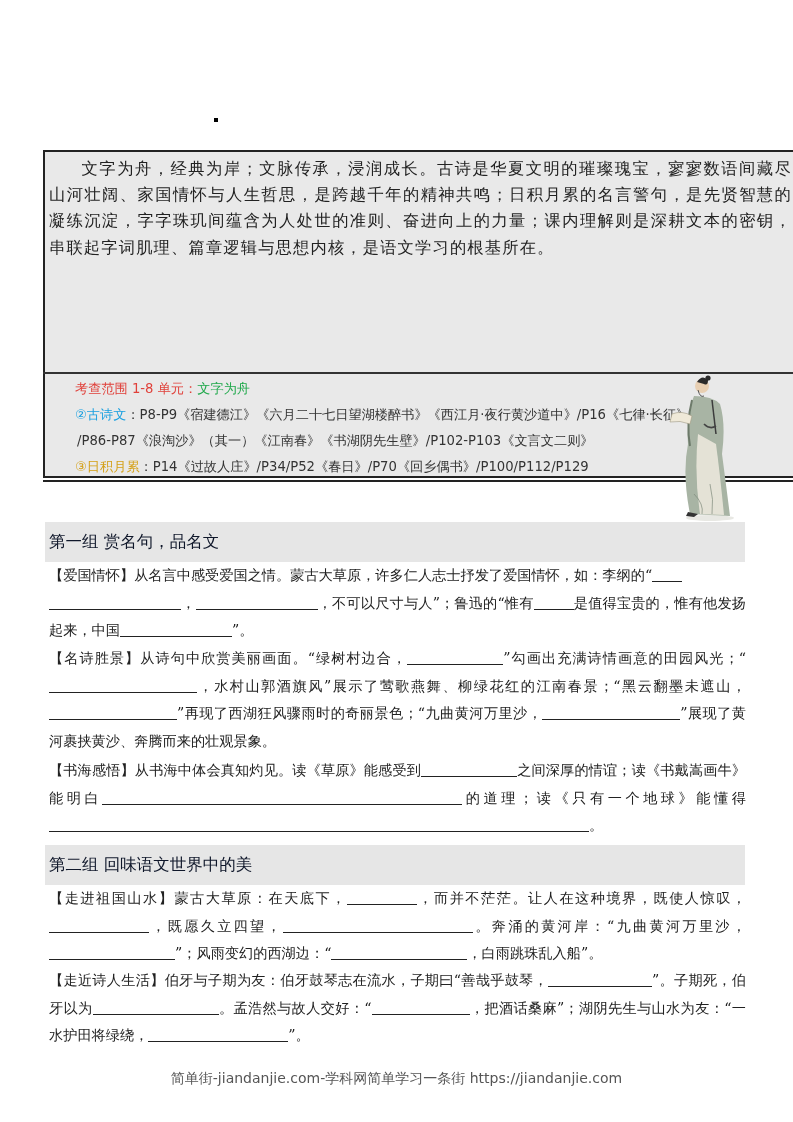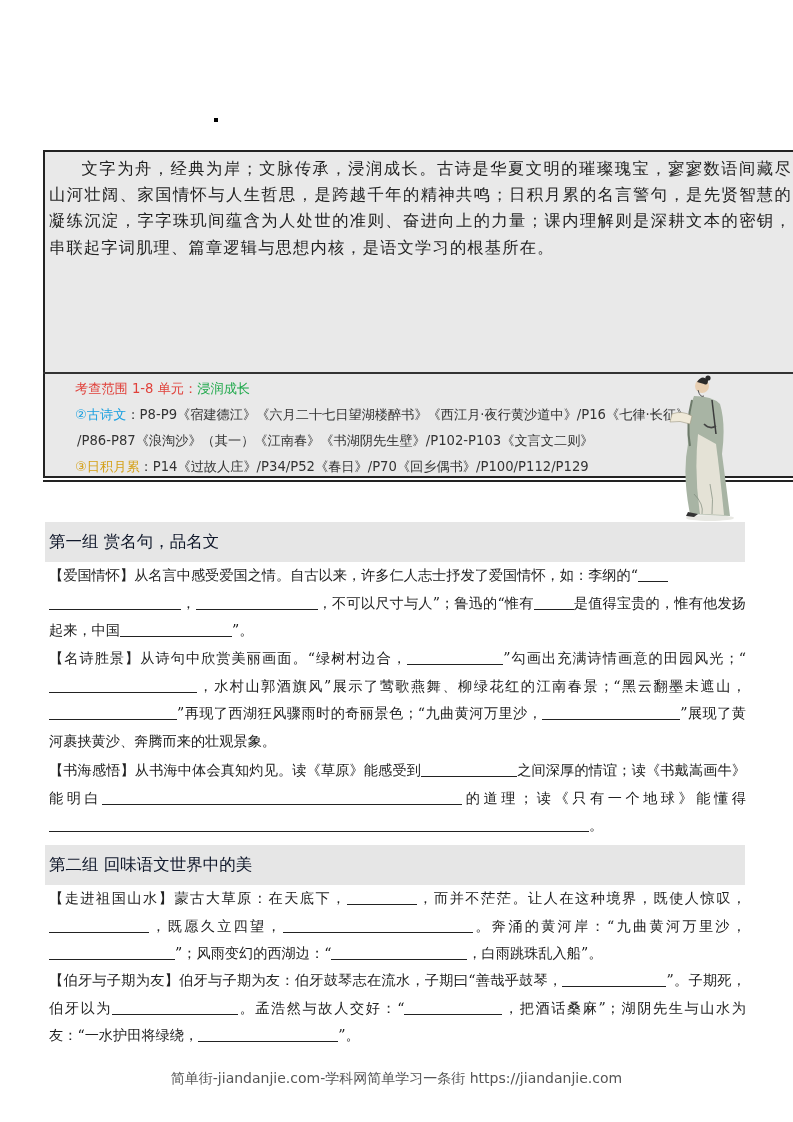--- a/index.html
+++ b/index.html
@@ -35,21 +35,21 @@
 <body>
 
 <div class="dot"></div>
 
 <div class="intro-box">
   <div class="intro-text">
     <p>文字为舟，经典为岸；文脉传承，浸润成长。古诗是华夏文明的璀璨瑰宝，寥寥数语间藏尽山河壮阔、家国情怀与人生哲思，是跨越千年的精神共鸣；日积月累的名言警句，是先贤智慧的凝练沉淀，字字珠玑间蕴含为人处世的准则、奋进向上的力量；课内理解则是深耕文本的密钥，串联起字词肌理、篇章逻辑与思想内核，是语文学习的根基所在。</p>
   </div>
   <div class="scope-box">
     <div class="scope-line" style="top:6px;">
-      <span class="red">考查范围 1-8 单元：</span><span class="green">浸润成长</span>
+      <span class="red">考查范围 1-8 单元：</span><span class="green">文字为舟</span>
     </div>
     <div class="scope-line" style="top:32px;">
       <span class="blue">②古诗文</span><span>：P8-P9《宿建德江》《六月二十七日望湖楼醉书》《西江月·夜行黄沙道中》/P16《七律·长征》</span>
     </div>
     <div class="scope-line" style="top:58px; left:34px;">
       <span>/P86-P87《浪淘沙》（其一）《江南春》《书湖阴先生壁》/P102-P103《文言文二则》</span>
     </div>
     <div class="scope-line" style="top:84px;">
       <span class="gold">③日积月累</span><span>：P14《过故人庄》/P34/P52《春日》/P70《回乡偶书》/P100/P112/P129</span>
     </div>
@@ -68,35 +68,35 @@
   <circle cx="44" cy="4" r="2.6" fill="#2a2a2a"></circle>
   <path d="M34 16 Q36 24 40 22" stroke="#555" stroke-width="1" fill="none"></path>
   <path d="M40 50 Q46 56 52 52" stroke="#444" stroke-width="1.6" fill="none"></path>
   <path d="M30 120 Q40 130 38 140 M46 110 Q50 126 48 140" stroke="#7f8a7c" stroke-width="1" fill="none" opacity="0.7"></path>
   <path d="M24 138 L34 140 L30 143 L22 142 Z" fill="#333"></path>
 </svg>
 
 <div class="section-head" style="top:522px;">第一组  赏名句，品名文</div>
 
 <div class="para" style="top:562px;">
-  <span class="tag">【爱国情怀】</span><span>从名言中感受爱国之情。自古以来，许多仁人志士抒发了爱国情怀，如：李纲的“</span><span class="blank" style="width:30px"></span><br>
+  <span class="tag">【爱国情怀】</span><span>从名言中感受爱国之情。蒙古大草原，许多仁人志士抒发了爱国情怀，如：李纲的“</span><span class="blank" style="width:30px"></span><br>
   <span class="blank" style="width:132px"></span><span>，</span><span class="blank" style="width:122px"></span><span>，不可以尺寸与人”；鲁迅的“惟有</span><span class="blank" style="width:40px"></span><span>是值得宝贵的，惟有他发扬起来，中国</span><span class="blank" style="width:112px"></span><span>”。</span>
 </div>
 
 <div class="para" style="top:645px;">
   <span class="tag">【名诗胜景】</span><span>从诗句中欣赏美丽画面。“绿树村边合，</span><span class="blank" style="width:96px"></span><span>”勾画出充满诗情画意的田园风光；“</span><span class="blank" style="width:148px"></span><span>，水村山郭酒旗风”展示了莺歌燕舞、柳绿花红的江南春景；“黑云翻墨未遮山，</span><span class="blank" style="width:128px"></span><span>”再现了西湖狂风骤雨时的奇丽景色；“九曲黄河万里沙，</span><span class="blank" style="width:138px"></span><span>”展现了黄河裹挟黄沙、奔腾而来的壮观景象。</span>
 </div>
 
 <div class="para" style="top:757px;">
   <span class="tag">【书海感悟】</span><span>从书海中体会真知灼见。读《草原》能感受到</span><span class="blank" style="width:96px"></span><span>之间深厚的情谊；读《书戴嵩画牛》能明白</span><span class="blank" style="width:360px"></span><span>的道理；读《只有一个地球》能懂得</span><span class="blank" style="width:540px"></span><span>。</span>
 </div>
 
 <div class="section-head" style="top:845px;">第二组  回味语文世界中的美</div>
 
 <div class="para" style="top:885px;">
   <span class="tag">【走进祖国山水】</span><span>蒙古大草原：在天底下，</span><span class="blank" style="width:70px"></span><span>，而并不茫茫。让人在这种境界，既使人惊叹，</span><span class="blank" style="width:100px"></span><span>，既愿久立四望，</span><span class="blank" style="width:190px"></span><span>。奔涌的黄河岸：“九曲黄河万里沙，</span><span class="blank" style="width:126px"></span><span>”；风雨变幻的西湖边：“</span><span class="blank" style="width:136px"></span><span>，白雨跳珠乱入船”。</span>
 </div>
 
 <div class="para" style="top:967px;">
-  <span class="tag">【伯牙与子期为友】</span><span>伯牙与子期为友：伯牙鼓琴志在流水，子期曰“善哉乎鼓琴，</span><span class="blank" style="width:104px"></span><span>”。子期死，伯牙以为</span><span class="blank" style="width:126px"></span><span>。孟浩然与故人交好：“</span><span class="blank" style="width:98px"></span><span>，把酒话桑麻”；湖阴先生与山水为友：“一水护田将绿绕，</span><span class="blank" style="width:140px"></span><span>”。</span>
+  <span class="tag">【走近诗人生活】</span><span>伯牙与子期为友：伯牙鼓琴志在流水，子期曰“善哉乎鼓琴，</span><span class="blank" style="width:104px"></span><span>”。子期死，伯牙以为</span><span class="blank" style="width:126px"></span><span>。孟浩然与故人交好：“</span><span class="blank" style="width:98px"></span><span>，把酒话桑麻”；湖阴先生与山水为友：“一水护田将绿绕，</span><span class="blank" style="width:140px"></span><span>”。</span>
 </div>
 
 <div class="footer">简单街-jiandanjie.com-学科网简单学习一条街 https://jiandanjie.com</div>
 
 </body></html>

